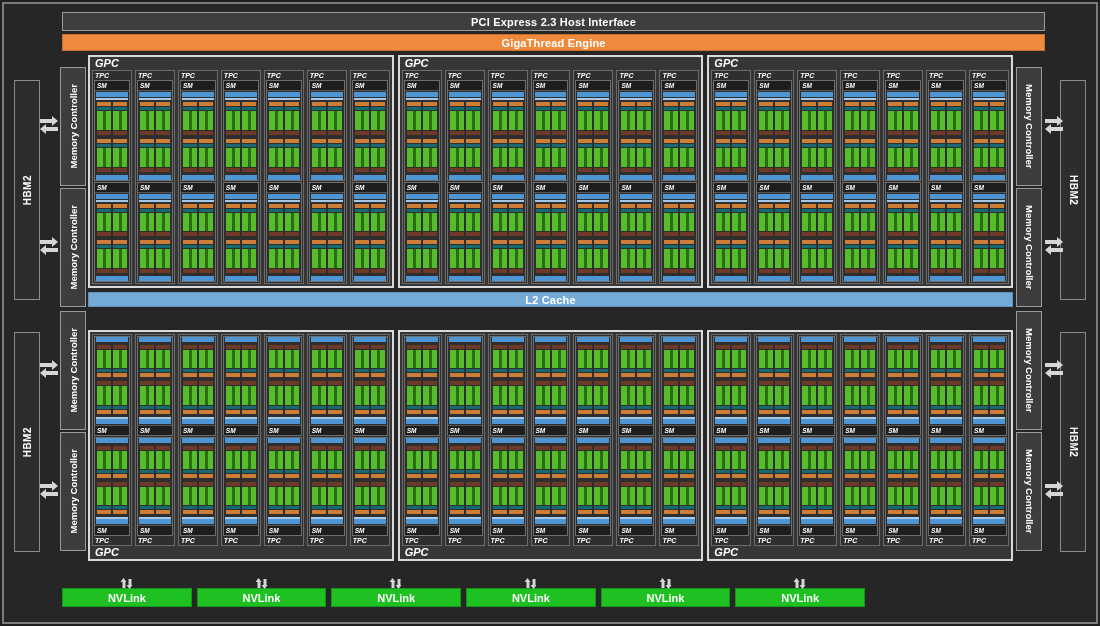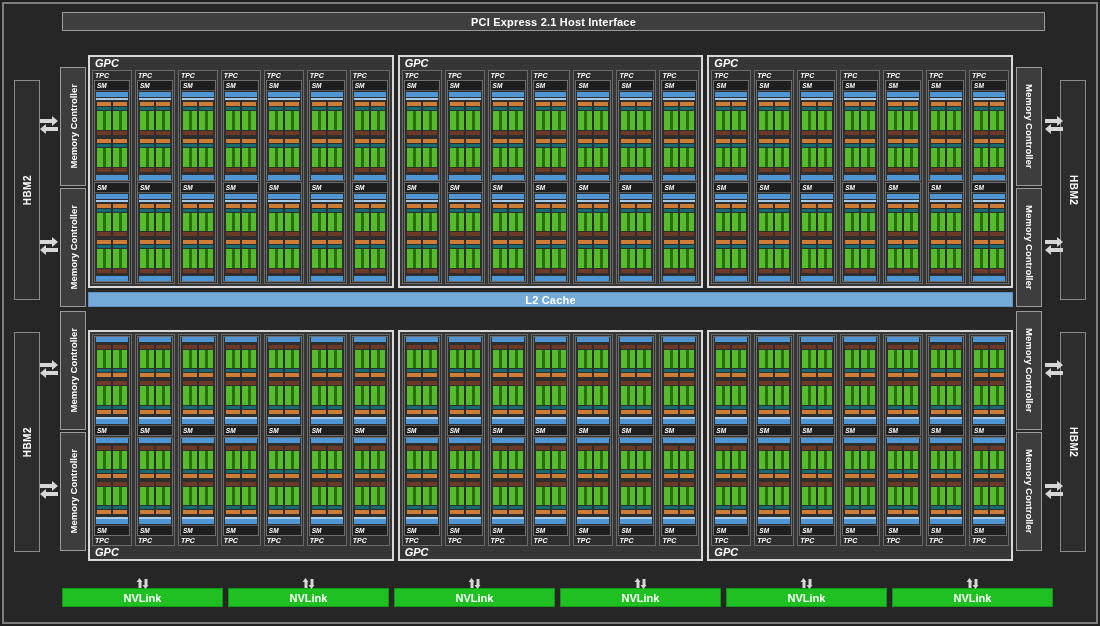--- a/index.html
+++ b/index.html
@@ -64,41 +64,42 @@
   .arrowpair-h{width:20px;height:20px;}
   .ha{position:relative;height:4px;width:12px;background:var(--arrow);}
   .ha.r{margin:2px 0 4px 1px;}
   .ha.r::after{content:"";position:absolute;right:-6px;top:-3px;
     border-left:6px solid var(--arrow);border-top:5px solid transparent;border-bottom:5px solid transparent;}
   .ha.l{margin-left:7px;}
   .ha.l::after{content:"";position:absolute;left:-6px;top:-3px;
     border-right:6px solid var(--arrow);border-top:5px solid transparent;border-bottom:5px solid transparent;}
 
   
-  #nvlink-row{left:58px;top:584px;width:991px;height:19px;display:flex;gap:5px;}
+  #nvlink-row{left:58px;top:584px;width:803px;height:19px;display:flex;gap:5px;}
   .nvlink{flex:1;position:relative;background:var(--nvlink-green);border:1px solid var(--nvlink-border);
           display:flex;align-items:center;justify-content:center;color:var(--text);
           font-weight:bold;font-size:11px;}
   .arrowpair-v{position:absolute;top:-10px;left:50%;transform:translateX(-50%);
                display:flex;gap:3px;height:9px;}
   .va{position:relative;width:3px;height:6px;background:var(--arrow);}
   .va.up{margin-top:3px;}
   .va.up::after{content:"";position:absolute;top:-4px;left:-2px;
     border-bottom:4px solid var(--arrow);border-left:3.5px solid transparent;border-right:3.5px solid transparent;}
   .va.down{margin-bottom:3px;}
   .va.down::after{content:"";position:absolute;bottom:-4px;left:-2px;
     border-top:4px solid var(--arrow);border-left:3.5px solid transparent;border-right:3.5px solid transparent;}
 </style>
 </head>
 <body>
 
 <div class="die">
 
-  <div class="hbar pci">PCI Express 2.1 Host Interface</div>
+  <div class="hbar pci">PCI Express 2.3 Host Interface</div>
 
+  <div class="hbar giga">GigaThread Engine</div>
 
   <div id="rail-left" style="position: absolute; inset: 0px; pointer-events: none; width: 0px; height: 0px; overflow: visible;">
       <div class="hbm" style="left: 10px; top: 76px; position: absolute;">
         <div class="vtext up">HBM2</div>
       </div>
       <div class="hbm" style="left: 10px; top: 328px; position: absolute;">
         <div class="vtext up">HBM2</div>
       </div>
       <div class="mc" style="left: 56px; top: 63px; position: absolute;">
         <div class="vtext up">Memory Controller</div>

